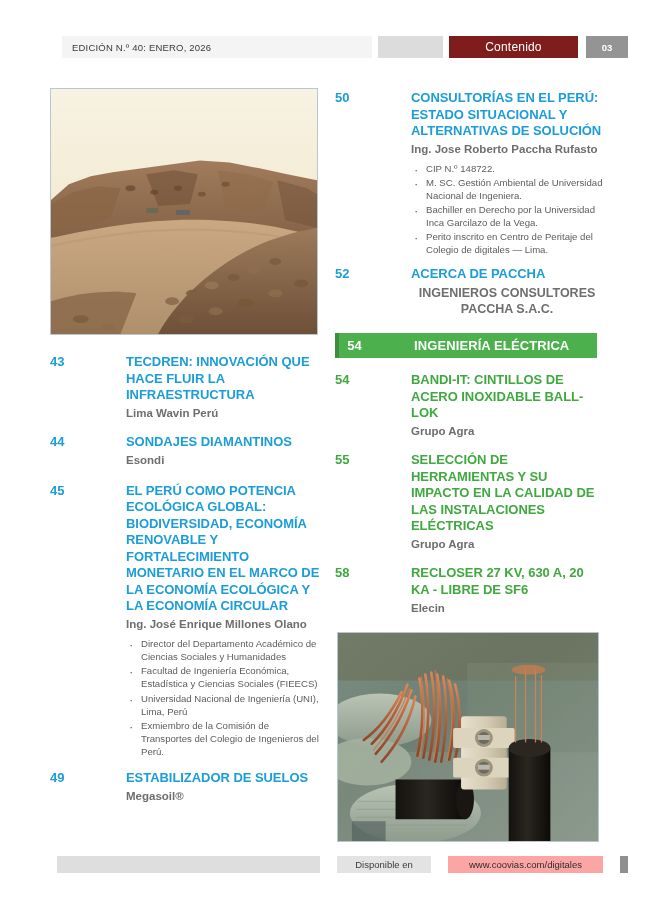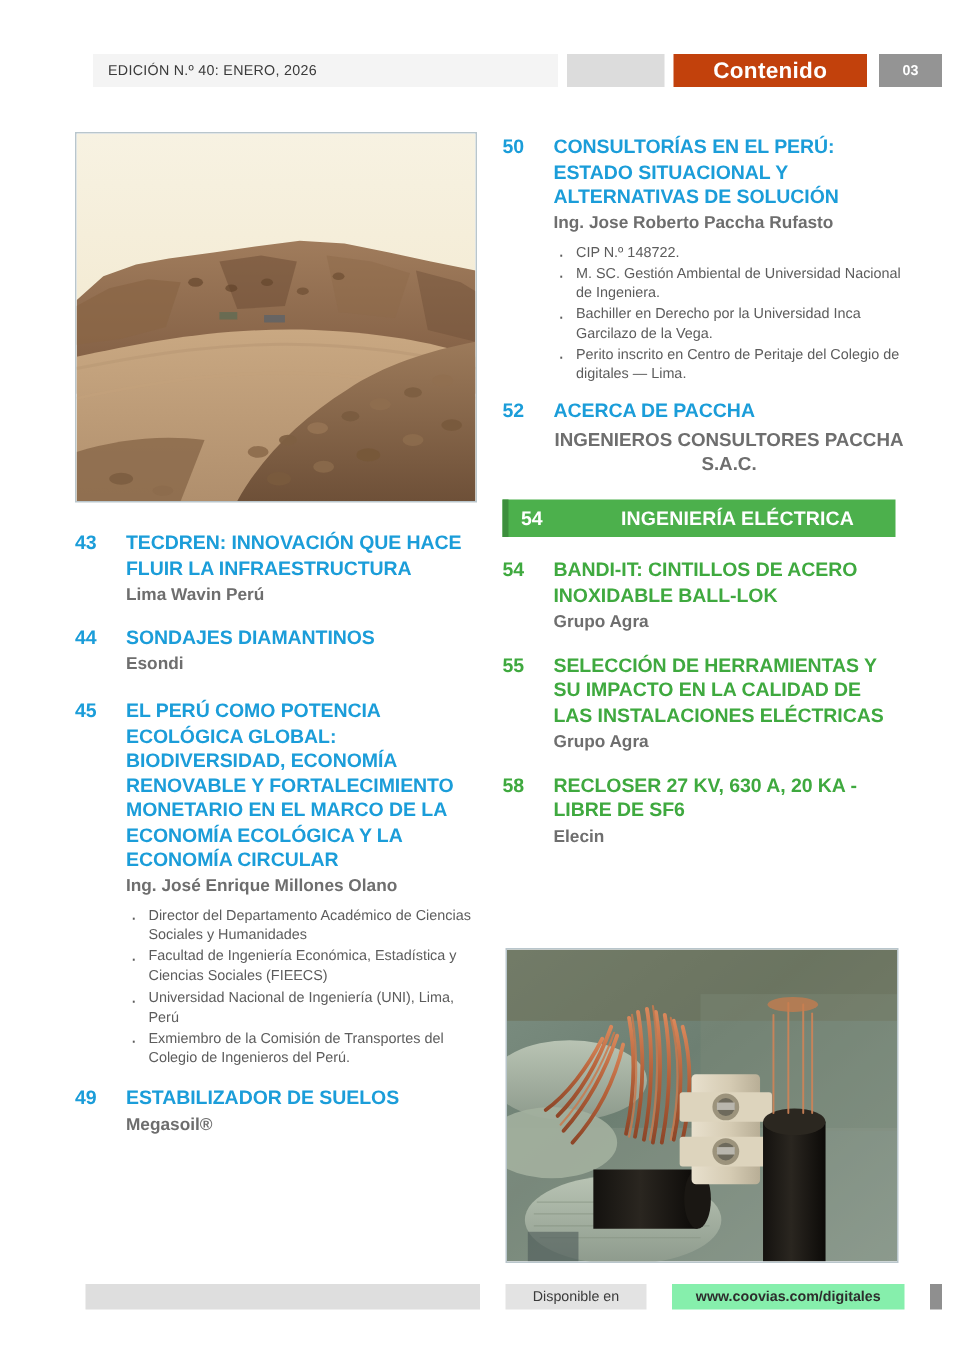--- a/index.html
+++ b/index.html
@@ -32,27 +32,27 @@
     font-size: 9.5px;
     letter-spacing: 0.2px;
     color: #3a3a3a;
   }
   .header-gap {
     flex: 0 0 65px;
     background: #dcdcdc;
   }
   .header-contenido {
     flex: 1 1 auto;
-    background: #c2410c;
+    background: #7f1d1d;
     color: #ffffff;
     display: flex;
     align-items: center;
     justify-content: center;
-    font-size: 15px;
-    font-weight: bold;
+    font-size: 12px;
+    font-weight: normal;
     letter-spacing: 0.2px;
   }
   .header-page {
     flex: 0 0 44px;
     background: #949494;
     color: #ffffff;
     display: flex;
     align-items: center;
     justify-content: center;
     font-size: 9.5px;
@@ -87,20 +87,21 @@
     left: 337px;
     width: 262px;
     height: 210px;
   }
   .photo svg { display: block; width: 100%; height: 100%; }
 
   
   .entry {
     display: flex;
     margin-bottom: 13px;
+    gap: 42px;
   }
   .entry-num {
     flex: 0 0 34px;
     font-size: 13px;
     font-weight: bold;
     line-height: 1.27;
     color: #1b9dd9;
   }
   .entry-body { flex: 1 1 auto; }
   .entry-title {
@@ -189,27 +190,26 @@
     flex: 0 0 94px;
     background: #e3e3e3;
     display: flex;
     align-items: center;
     justify-content: center;
     font-size: 9.5px;
     color: #3a3a3a;
   }
   .footer-url {
     flex: 0 0 155px;
-    background: #86efac;
+    background: #fca5a5;
     display: flex;
     align-items: center;
     justify-content: center;
     font-size: 9.5px;
     color: #2d2d2d;
-    font-weight: bold;
   }
   .footer-tab {
     flex: 0 0 8px;
     background: #8f8f8f;
   }
 </style>
 </head>
 <body>
 
 <div class="header">

